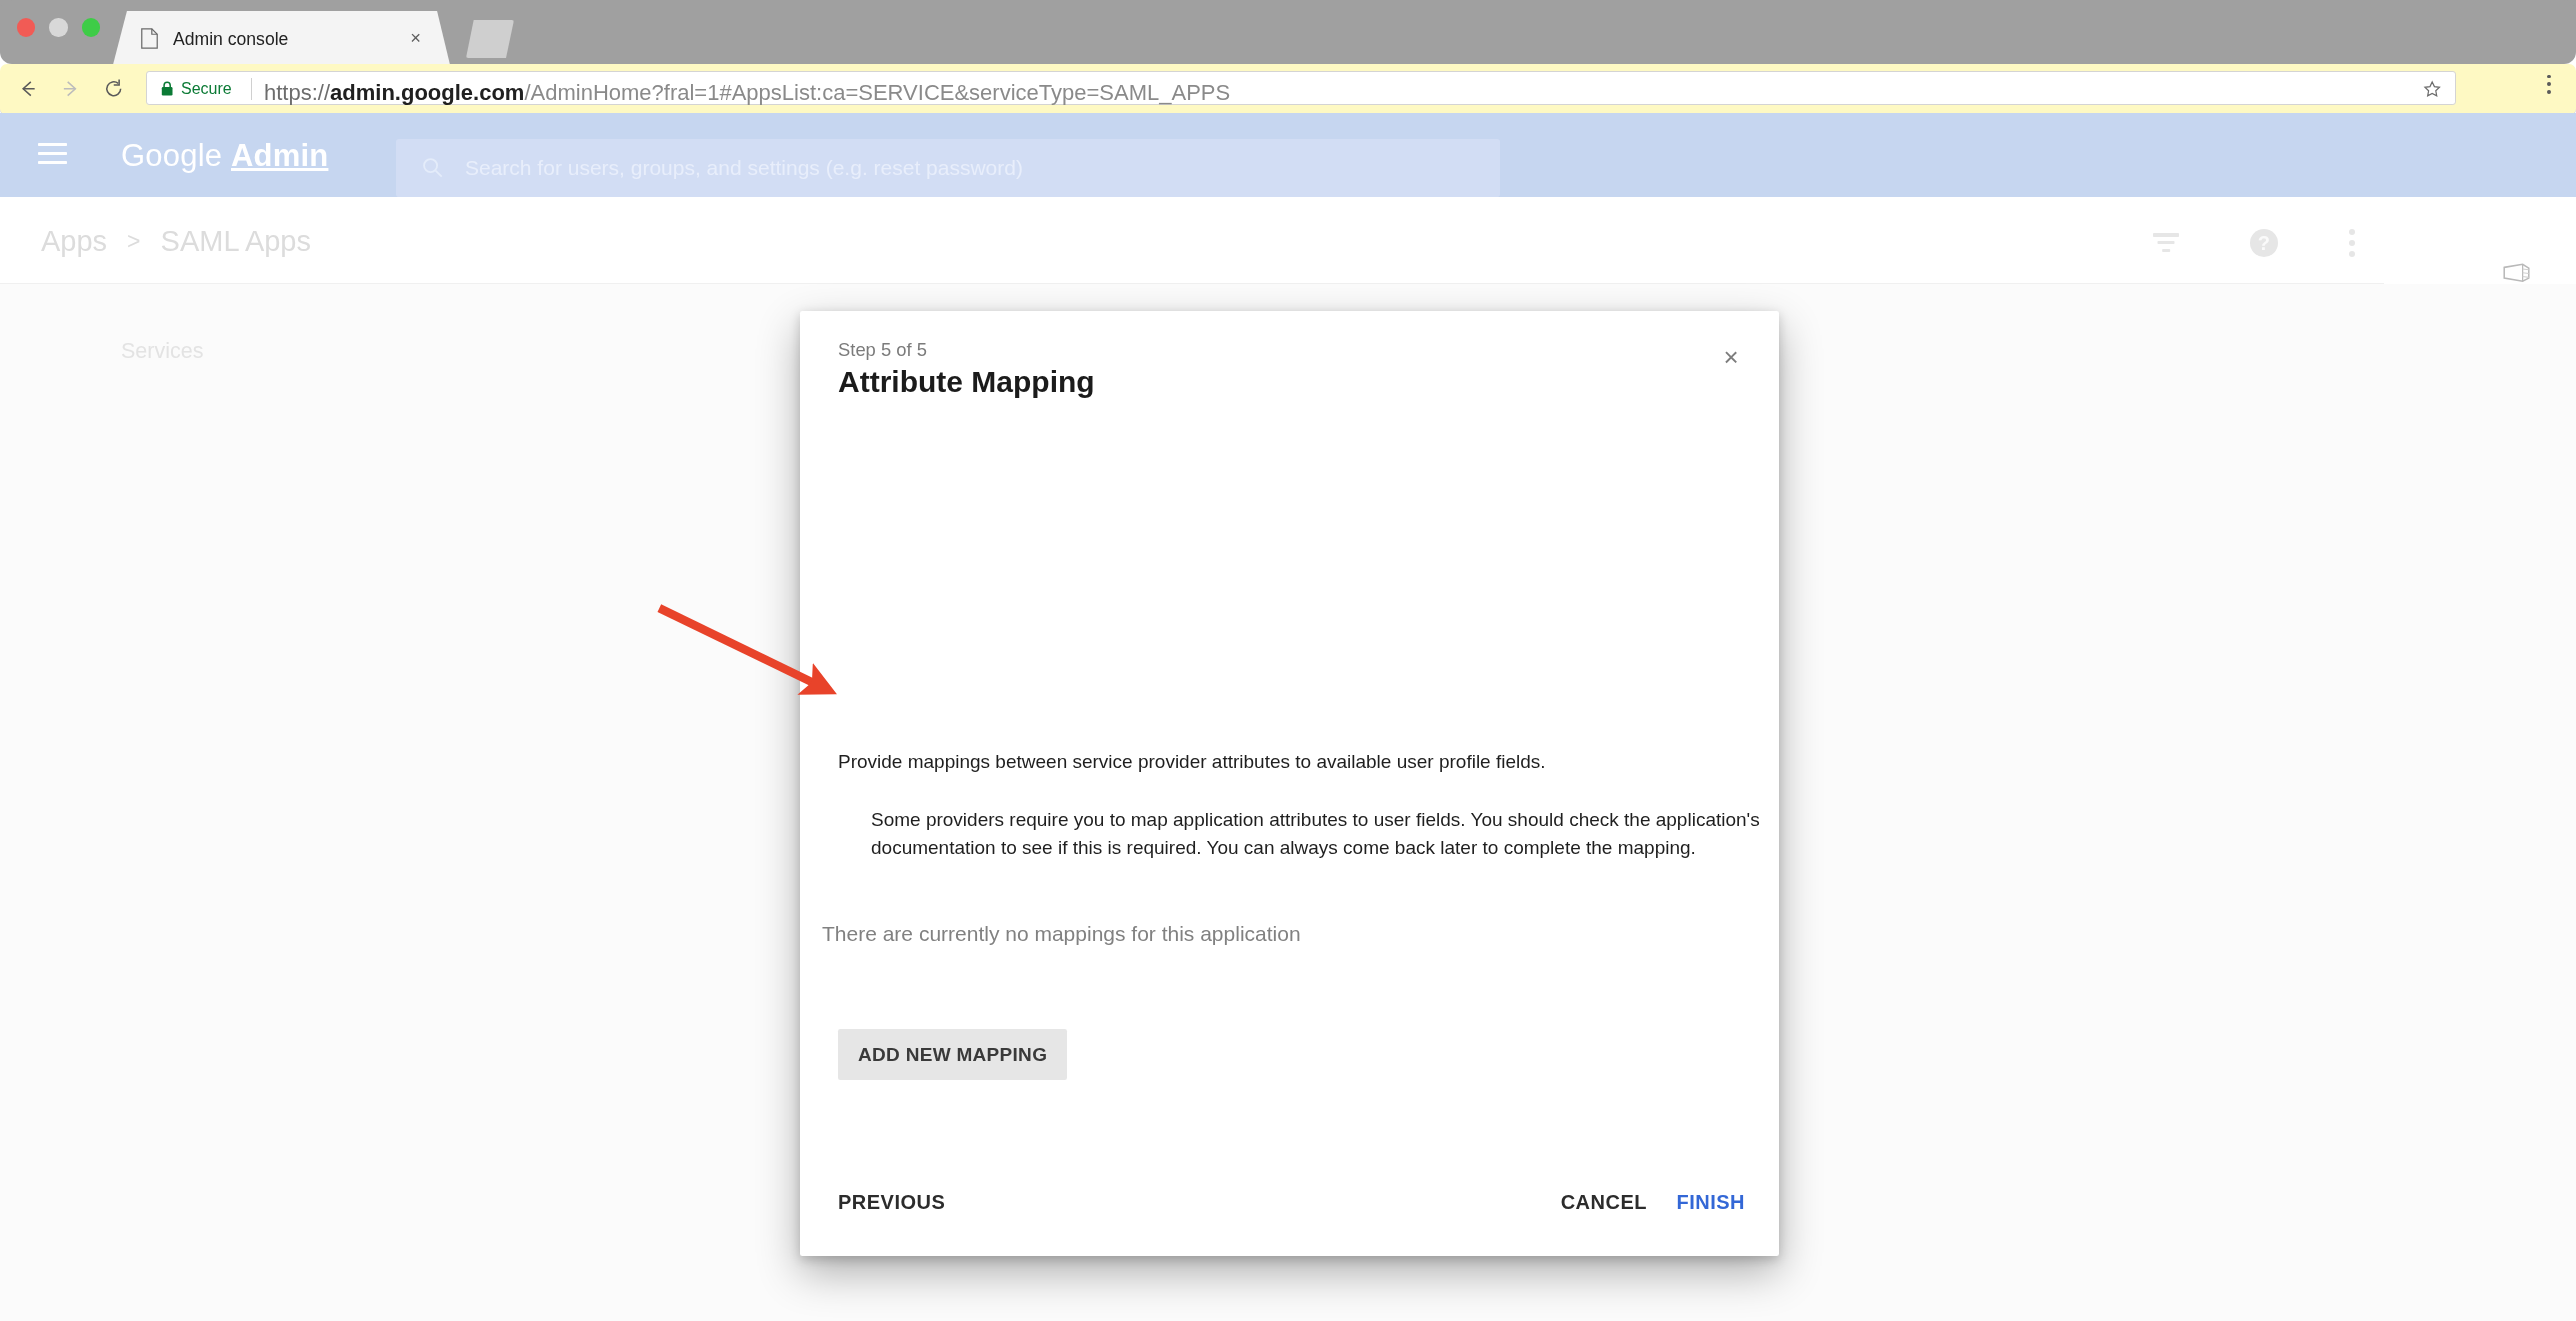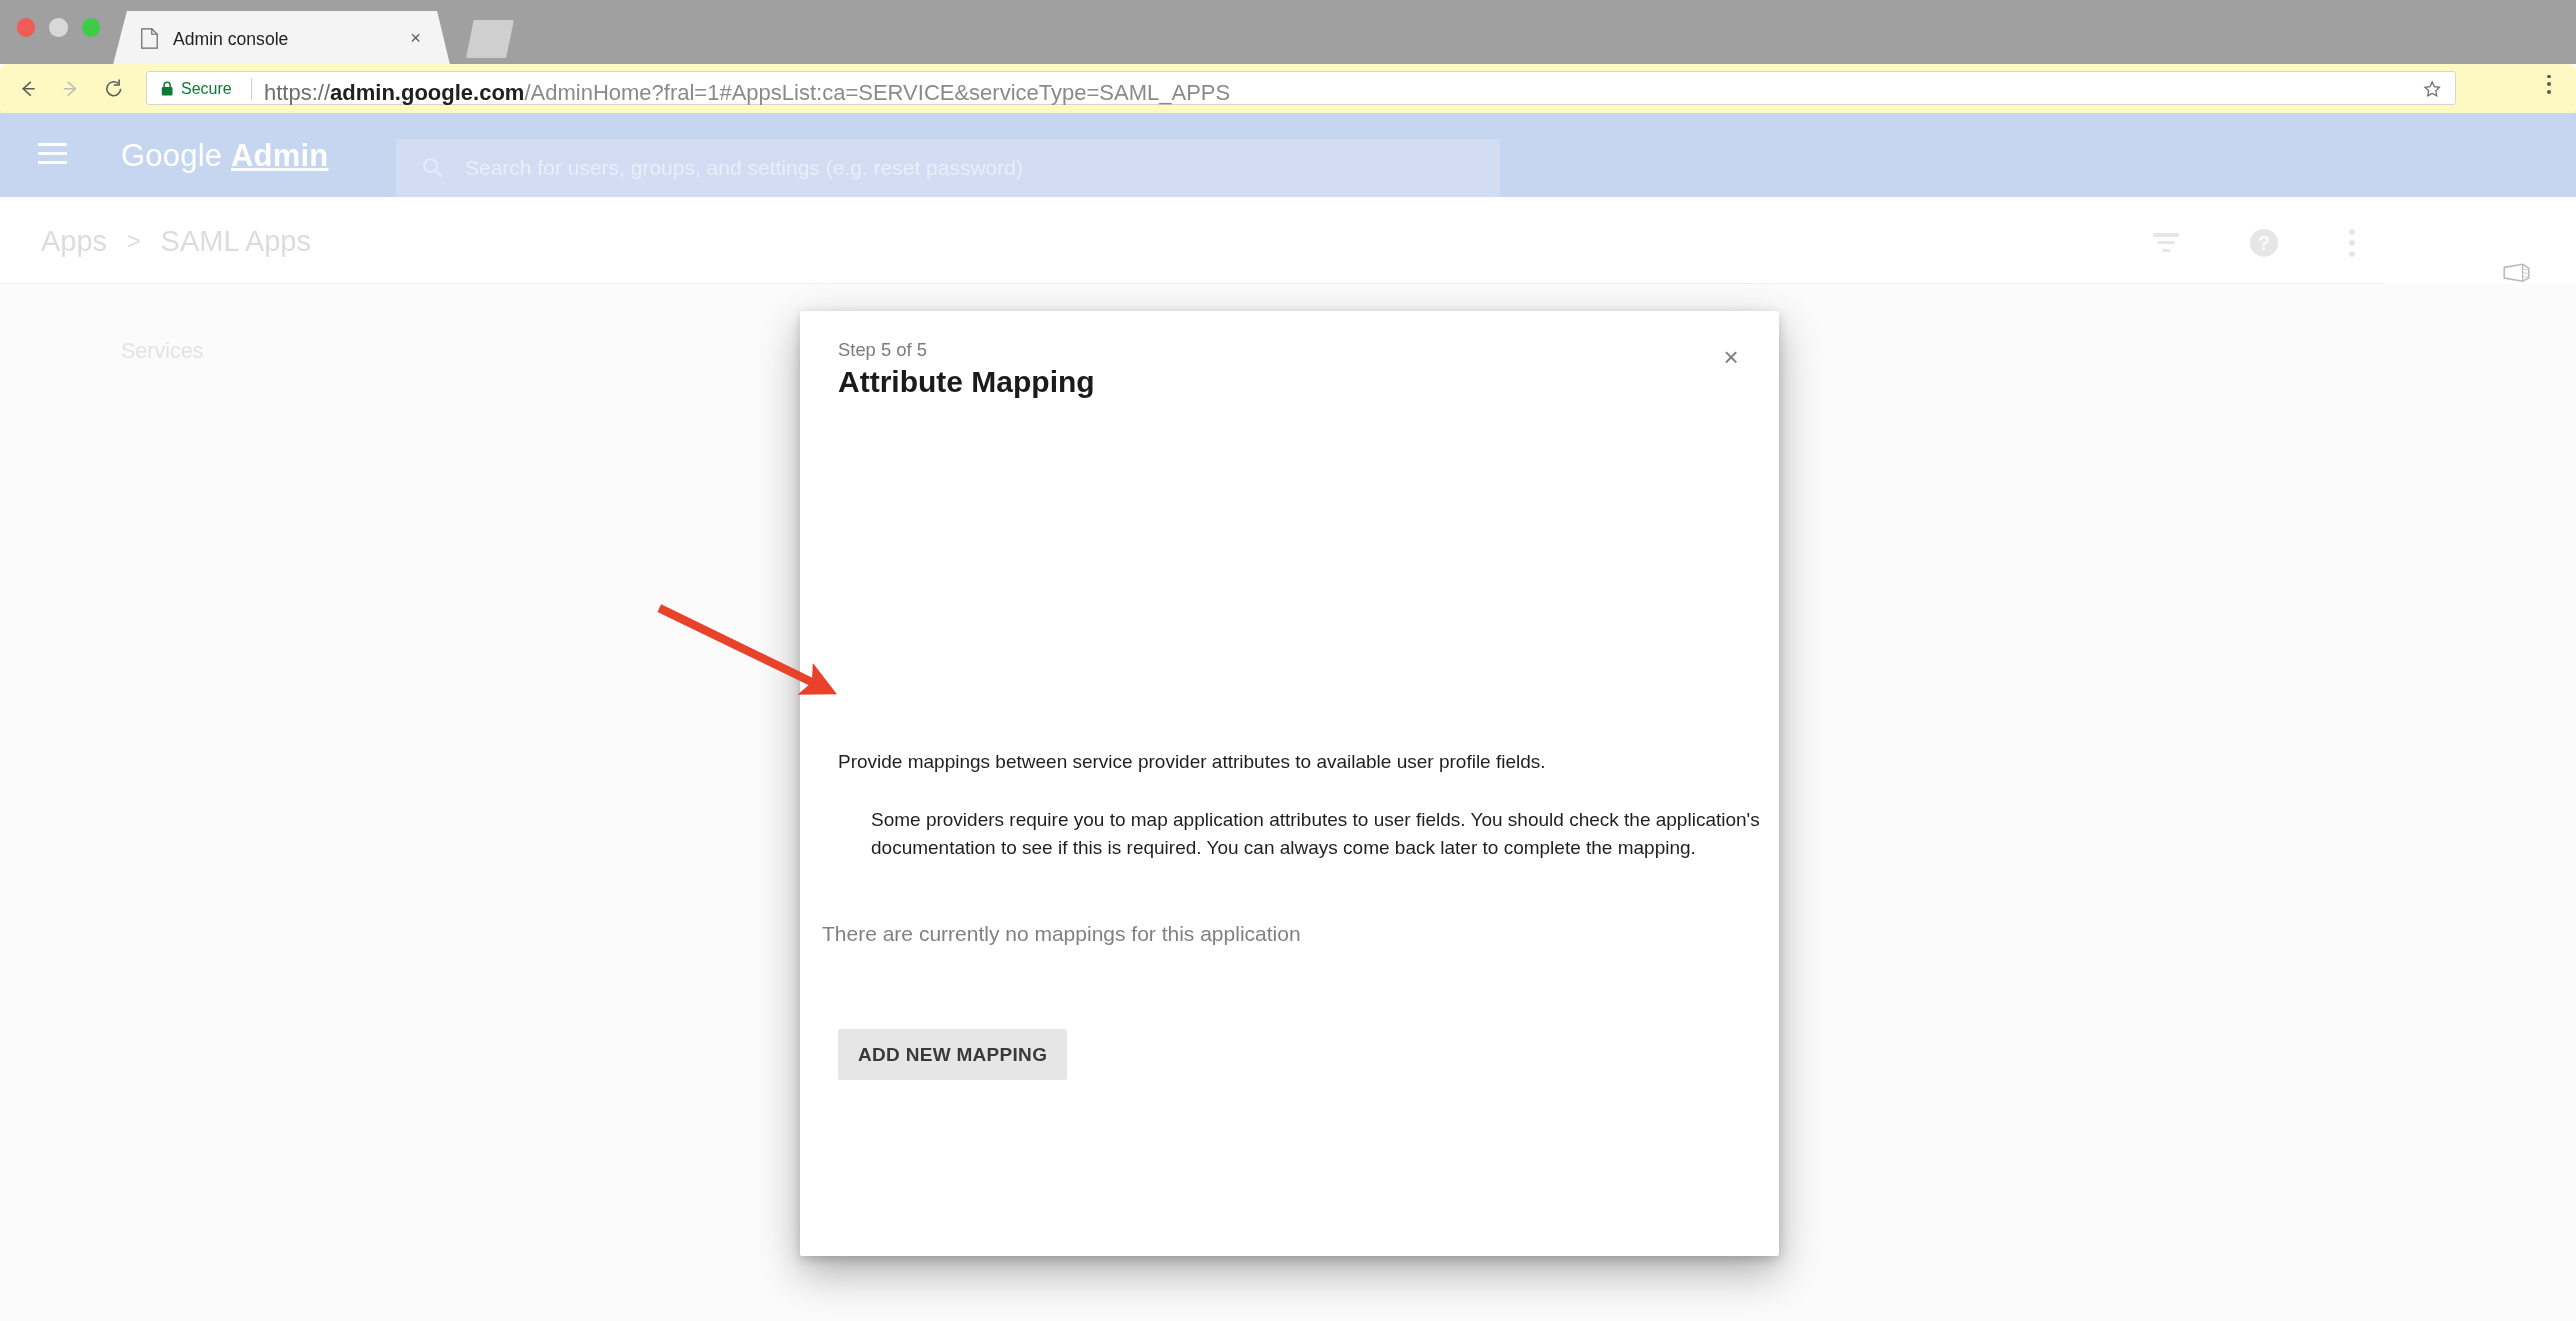--- a/index.html
+++ b/index.html
@@ -17,20 +17,21 @@
   }
   .mac-bar-app {
     position: absolute; right: 17px; top: 5.4px;
     font-size: 17.6px; color: #2b2b2b;
   }
 
   
   .tabstrip {
     position: absolute; left: 0; top: 0; width: 2576px; height: 64px;
     background: #a0a0a0;
+    border-radius: 12px;
   }
   .traffic {
     position: absolute; left: 17px; top: 18.4px;
     display: flex; gap: 14px; align-items: center;
   }
   .traffic .dot { width: 18.4px; height: 18.4px; border-radius: 50%; }
   .dot.red { background: #f15b55; }
   .dot.yellow { background: #d8d8d8; }
   .dot.green { background: #3ecc47; }
 
@@ -353,20 +354,25 @@
   <span class="dlg-step">Step 5 of 5</span>
   <span class="dlg-title">Attribute Mapping</span>
   <span class="dlg-close">×</span>
 
   <p class="dlg-p dlg-p1">Provide mappings between service provider attributes to available user profile fields.</p>
   <p class="dlg-p dlg-p2">Some providers require you to map application attributes to user fields. You should check the application's documentation to see if this is required. You can always come back later to complete the mapping.</p>
 
   <span class="dlg-empty">There are currently no mappings for this application</span>
   <button class="dlg-add-btn">ADD NEW MAPPING</button>
 
+  <div class="dlg-footer">
+    <button class="dlg-btn btn-prev">PREVIOUS</button>
+    <button class="dlg-btn btn-cancel">CANCEL</button>
+    <button class="dlg-btn btn-finish">FINISH</button>
+  </div>
 </div>
 
 <svg class="annot" viewBox="0 0 3360 1724" width="2576" height="1322">
   <defs>
     <marker id="redhead" markerWidth="4.2" markerHeight="4.2" refX="1.2" refY="2.1" orient="auto">
       <path d="M0,0 L4.2,2.1 L0,4.2 L0.9,2.1 Z" fill="#e8432a"></path>
     </marker>
   </defs>
   <line x1="860" y1="793" x2="1062" y2="891" stroke="#e8432a" stroke-width="11" marker-end="url(#redhead)"></line>
 </svg>

